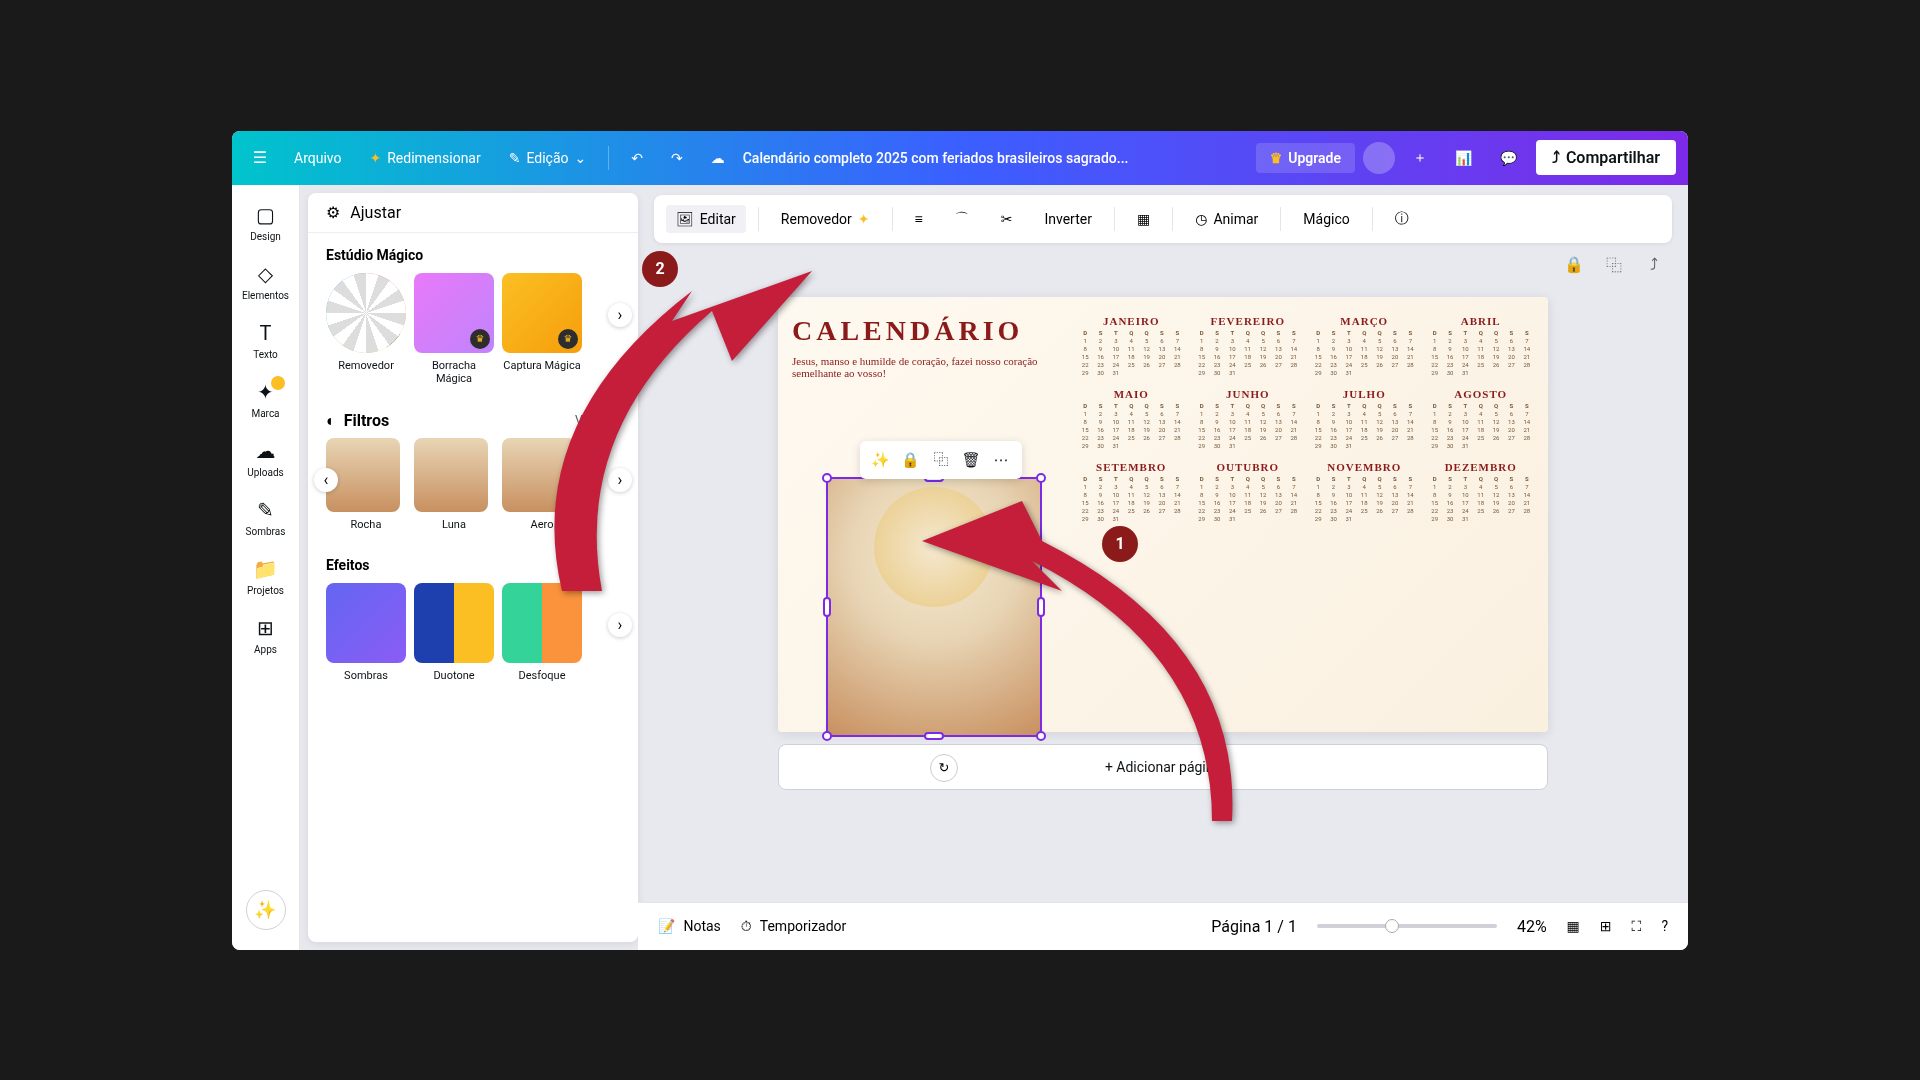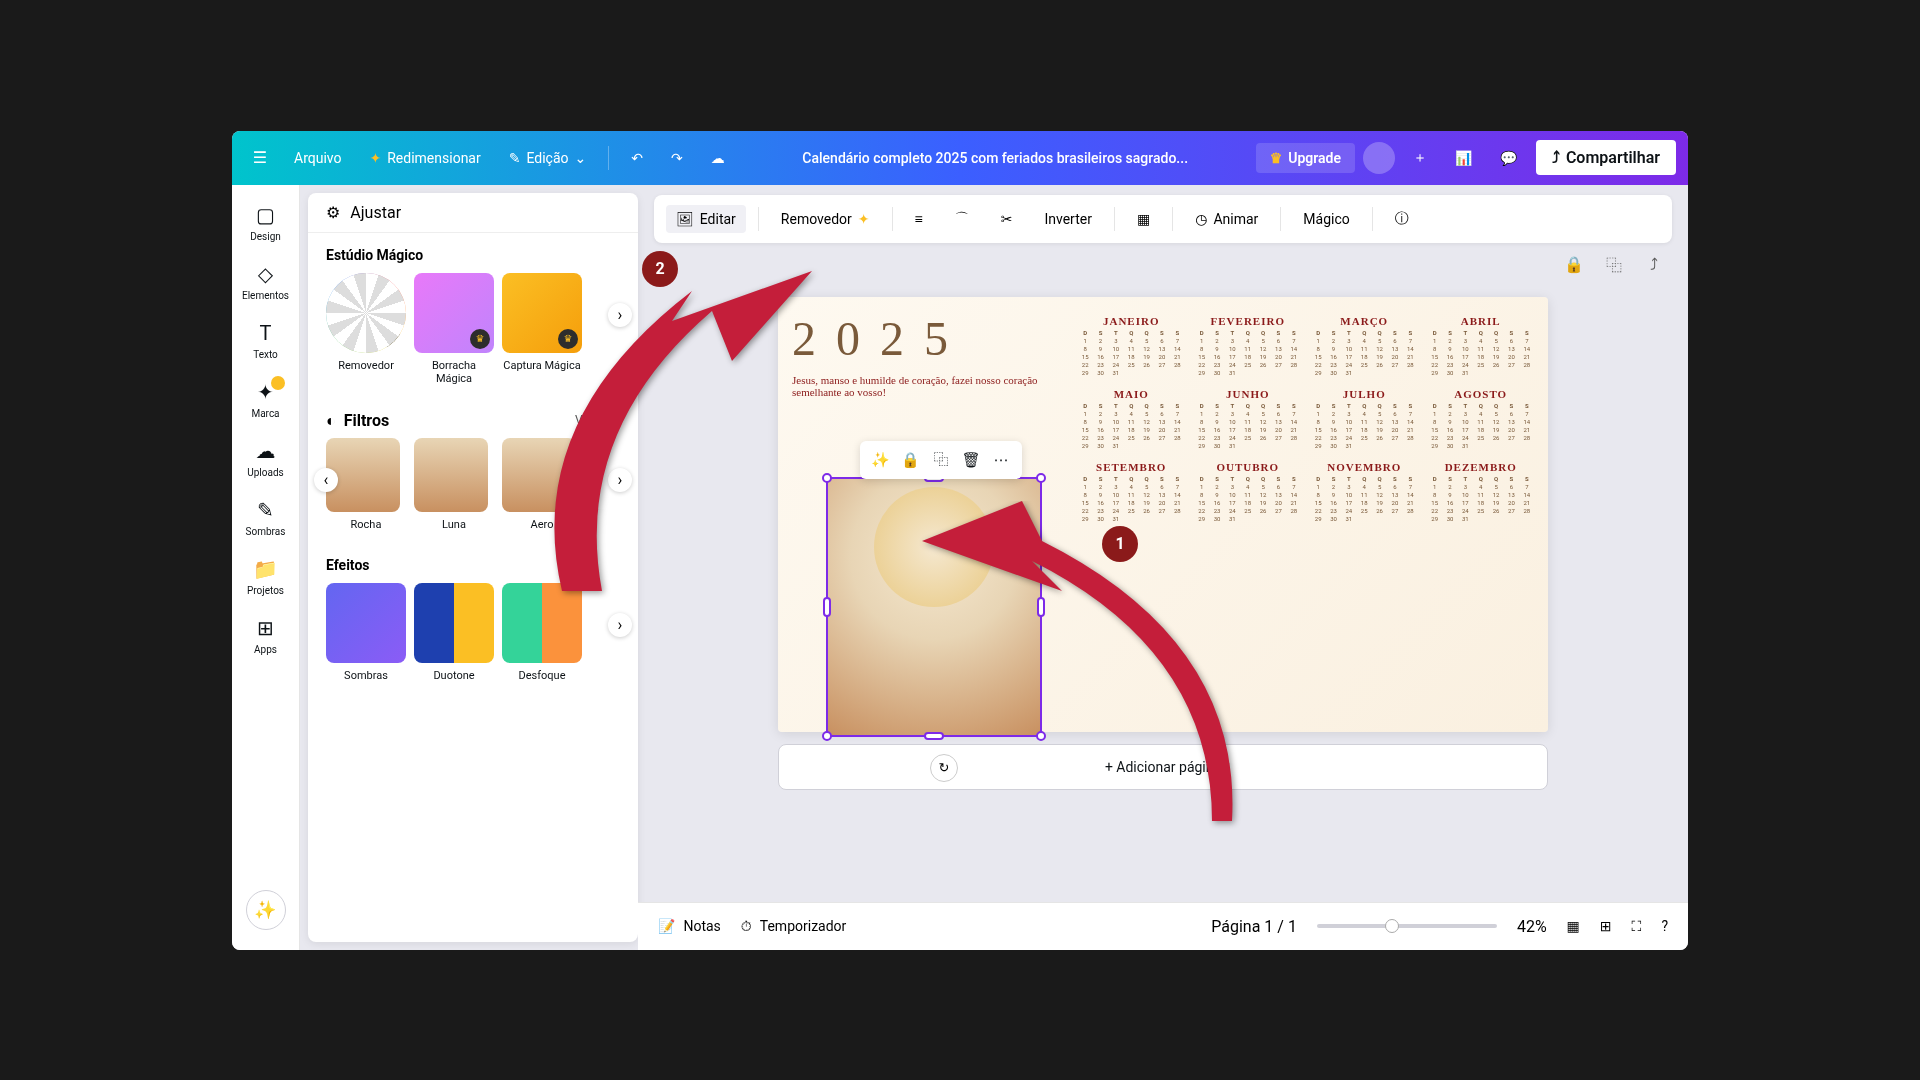--- a/index.html
+++ b/index.html
@@ -2,21 +2,21 @@
 <html><head>
 <meta charset="utf-8">
 <style>
 *{margin:0;padding:0;box-sizing:border-box;font-family:-apple-system,BlinkMacSystemFont,"Segoe UI",Roboto,sans-serif}
 body{background:#1a1a1a;display:flex;align-items:center;justify-content:center;min-height:100vh}
 .app-window{width:1456px;height:819px;background:#e8e8ef;border-radius:8px;overflow:hidden;position:relative;display:flex;flex-direction:column}
 .topbar{height:54px;background:linear-gradient(90deg,#00c4cc 0%,#3b5fff 50%,#7d2ae8 100%);display:flex;align-items:center;padding:0 12px;gap:8px;color:#fff}
 .hamburger{width:32px;height:32px;display:flex;align-items:center;justify-content:center;cursor:pointer}
 .topbar-btn{padding:6px 10px;border-radius:4px;font-size:14px;font-weight:400;cursor:pointer;display:flex;align-items:center;gap:6px}
 .topbar-sep{width:1px;height:24px;background:rgba(255,255,255,.3);margin:0 4px}
-.topbar-title{flex:1;text-align:center;font-size:14px;font-weight:500;color:#fff}
+.topbar-title{flex:1;font-size:14px;font-weight:500;color:#fff}
 .upgrade{background:rgba(255,255,255,.15);padding:7px 14px;border-radius:4px;font-weight:600}
 .crown{color:#fbbf24}
 .avatar-circ{width:32px;height:32px;border-radius:50%;background:rgba(255,255,255,.25)}
 .share-btn{background:#fff;color:#0d1216;padding:8px 16px;border-radius:4px;font-weight:600;display:flex;align-items:center;gap:6px}
 .main{flex:1;display:flex;overflow:hidden}
 .sidebar-narrow{width:68px;background:#fff;display:flex;flex-direction:column;align-items:center;padding-top:10px;gap:4px;border-right:1px solid #e5e5e5}
 .side-item{display:flex;flex-direction:column;align-items:center;gap:4px;padding:8px 4px;cursor:pointer;width:100%;position:relative}
 .side-item .icon{font-size:20px;color:#0d1216}
 .side-item .lbl{font-size:10px;color:#0d1216}
 .side-item.badge::after{content:"";position:absolute;top:4px;right:14px;width:14px;height:14px;background:#fbbf24;border-radius:50%}
@@ -241,21 +241,21 @@
         <div class="tool-sep"></div>
         <div class="tool-btn">ⓘ</div>
       </div>
       <div class="page-actions">
         <div class="act">🔒</div>
         <div class="act">⿻</div>
         <div class="act">⤴</div>
       </div>
       <div class="canvas-wrap">
         <div class="page">
-          <div class="cal-year">2025</div>
+          <div class="cal-title">CALENDÁRIO</div>
           <div class="cal-verse">Jesus, manso e humilde de coração, fazei nosso coração semelhante ao vosso!</div>
           <div class="months-grid" id="months-grid">
               <div class="month">
                 <div class="month-name">JANEIRO</div>
                 <div class="month-days">
                   <span style="font-weight:700">D</span>
                   <span style="font-weight:700">S</span>
                   <span style="font-weight:700">T</span>
                   <span style="font-weight:700">Q</span>
                   <span style="font-weight:700">Q</span>

